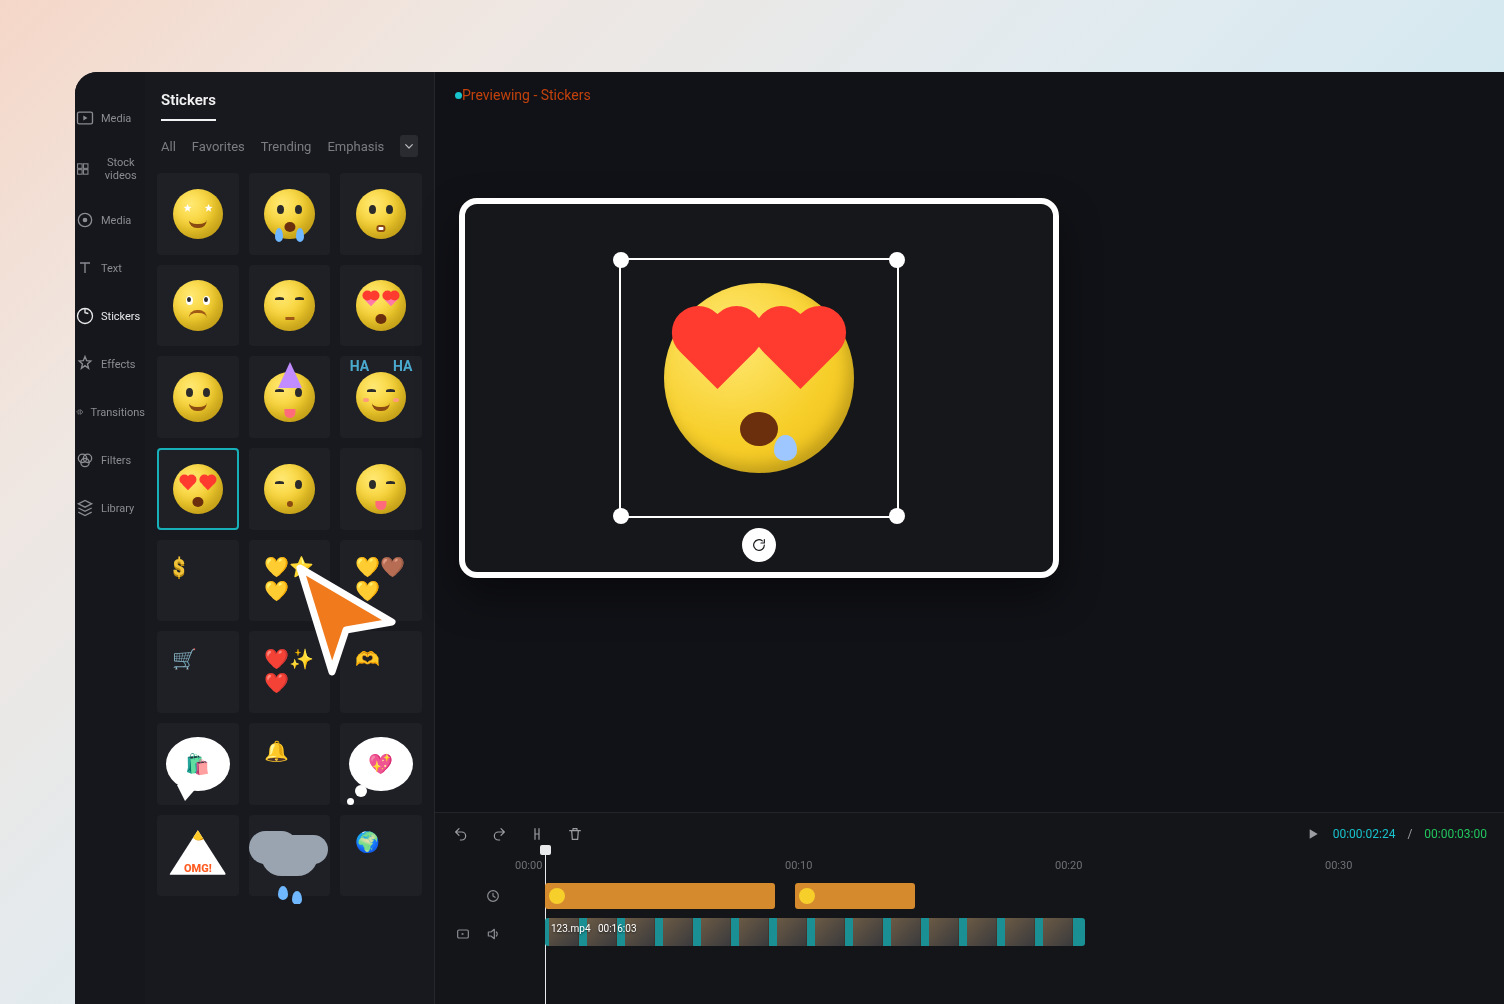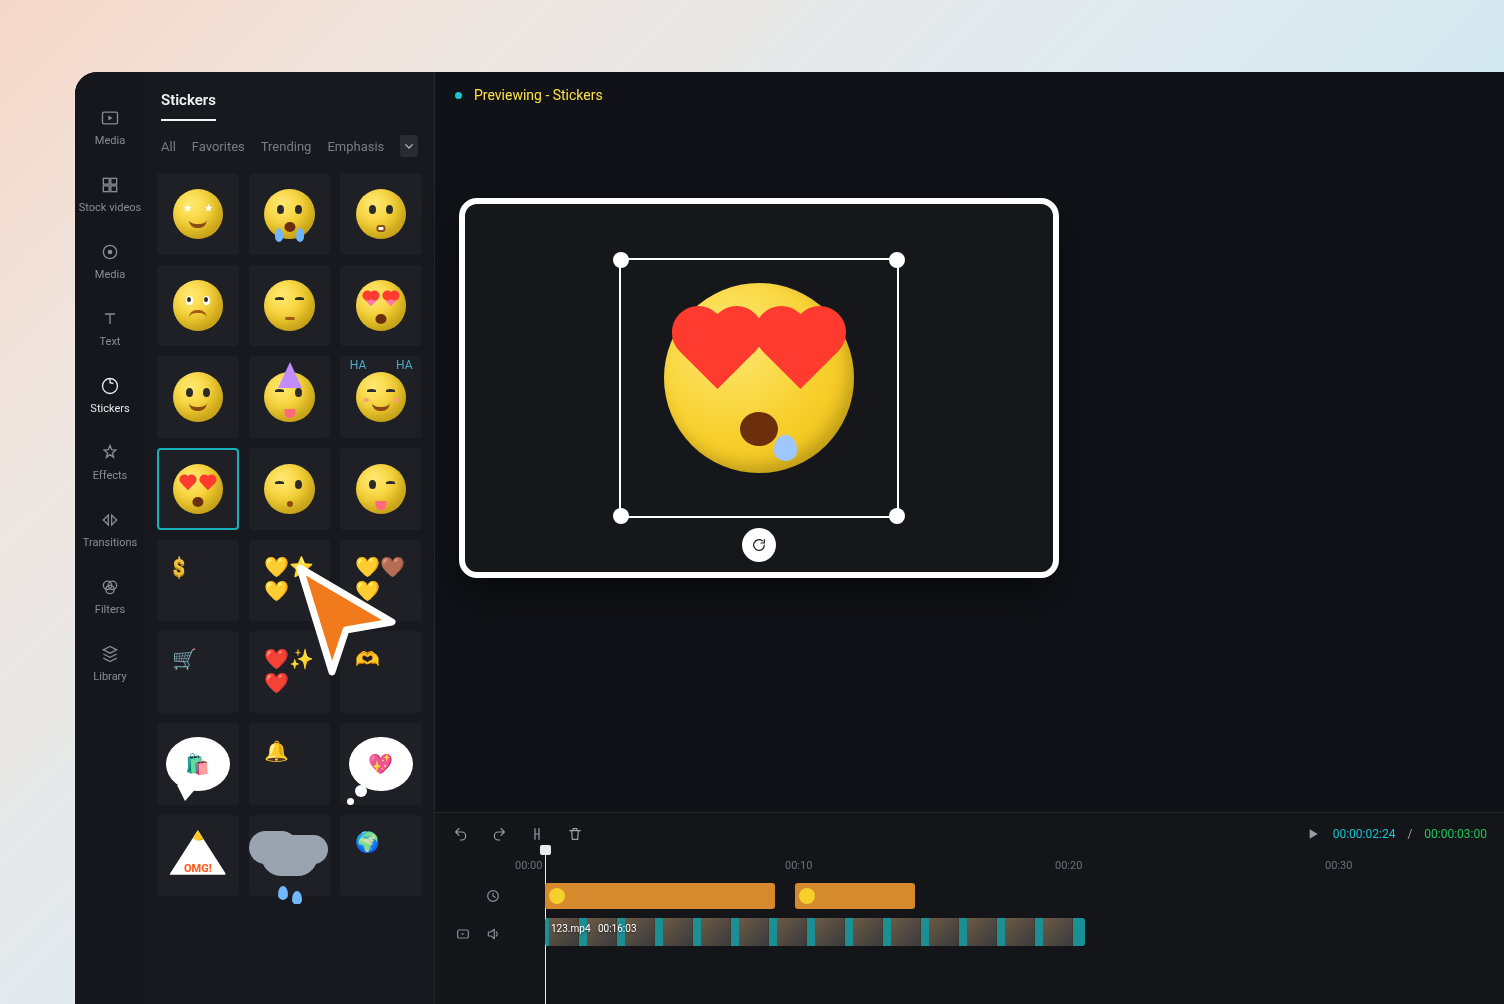--- a/index.html
+++ b/index.html
@@ -26,21 +26,21 @@
     background: #16171c;
     display: flex;
     flex-direction: column;
     align-items: center;
     padding-top: 24px;
     gap: 0;
   }
   .rail-item {
     width: 100%;
     display: flex;
-    flex-direction: column;
+    flex-direction: row;
     align-items: center;
     padding: 12px 0 16px;
     font-size: 11px;
     color: #8a8c92;
     cursor: pointer;
     gap: 6px;
   }
   .rail-item.active { color: #e7e8ea; }
   .rail-item svg, .rail-icon { width: 20px; height: 20px; stroke: currentColor; fill: none; stroke-width: 1.6; }
   
@@ -115,35 +115,35 @@
   .tear { position:absolute; width:16%; height:28%; background:#6fb8ff; border-radius:50% 50% 50% 50% / 60% 60% 40% 40%; bottom:-6%; }
   .tear.l{ left:22%; } .tear.r{ right:22%; }
   .star-eye { position:absolute; top:28%; width:22%; height:22%; color:#fff; }
   .star-eye.l{ left:18%; } .star-eye.r{ right:18%; }
   .cheek-blush{position:absolute;width:12%;height:8%;background:#ff9d7a;border-radius:50%;top:52%;}
   .cheek-blush.l{left:14%;} .cheek-blush.r{right:14%;}
   .tongue{position:absolute;left:50%;bottom:8%;transform:translateX(-50%);width:22%;height:18%;background:#ff6b7a;border-radius:0 0 50px 50px;}
   .closed-eye{position:absolute;top:34%;width:18%;height:8%;border-top:3px solid #2b2b2b;border-radius:50% 50% 0 0;}
   .closed-eye.l{left:22%;} .closed-eye.r{right:22%;}
   .party-hat{position:absolute;left:50%;top:-20%;transform:translateX(-50%);width:0;height:0;border-left:12px solid transparent;border-right:12px solid transparent;border-bottom:26px solid #c08cff;}
-  .ha-text{position:absolute;font-size:12px;font-weight:400;color:#4aa9cc;}
+  .ha-text{position:absolute;font-size:14px;font-weight:700;color:#4aa9cc;}
   .sticker.text{font-size:22px;font-weight:800;}
   .dollar{color:#f0c23a;text-shadow:0 2px 0 #b78a12;}
   .bubble{width:78%;height:66%;background:#fff;border-radius:50%;position:relative;display:flex;align-items:center;justify-content:center;font-size:20px;}
   .bubble::after{content:"";position:absolute;left:18%;bottom:-10px;width:0;height:0;border-left:8px solid transparent;border-right:14px solid transparent;border-top:16px solid #fff;}
   .thought::after{display:none;}
   .thought .dot{position:absolute;background:#fff;border-radius:50%;}
   .thought .d1{width:12px;height:12px;left:6px;bottom:-6px;} .thought .d2{width:7px;height:7px;left:-2px;bottom:-14px;}
   .omg{width:70%;height:62%;background:#fff;clip-path:polygon(50% 0,100% 88%,0 88%);border-radius:10px;display:flex;align-items:flex-end;justify-content:center;padding-bottom:6px;}
   .omg span{font-size:11px;font-weight:800;color:#ff5a1f;}
   .cloud{position:relative;width:70%;height:50%;background:#9aa4b1;border-radius:40px;box-shadow:-16px -8px 0 -4px #9aa4b1,16px -6px 0 -6px #9aa4b1;}
   .cursor-arrow{position:absolute;z-index:5;pointer-events:none;}
   
   .main { flex:1; display:flex; flex-direction:column; min-width:0;}
-  .main-header{height:46px;display:flex;align-items:center;padding:0 20px;gap:12px;color:#fde047;font-size:14px;}
+  .main-header{height:46px;display:flex;align-items:center;padding:0 20px;gap:0;color:#c2410c;font-size:14px;}
   .dot{width:7px;height:7px;border-radius:50%;background:#17c3cc;}
   .preview-area{flex:1;position:relative;background:#111217;display:flex;align-items:center;justify-content:center;padding:30px 10px 10px 60px;}
   .canvas{width:870px;height:520px;background:linear-gradient(180deg,#7dbad0 0%,#6fb2c9 100%);position:relative;border-radius:2px;overflow:hidden;}
   .woman{position:absolute;right:-10px;bottom:-40px;width:420px;height:520px;}
   .woman .hair{position:absolute;top:60px;right:40px;width:160px;height:150px;background:#bfb9b3;border-radius:50% 45% 55% 50%;transform:rotate(8deg);}
   .woman .face-sil{position:absolute;top:95px;right:110px;width:90px;height:110px;background:#e6b89a;border-radius:50% 48% 55% 50%;}
   .woman .blouse{position:absolute;top:210px;right:20px;width:300px;height:260px;background:#9ac51d;border-radius:60px 40px 30px 80px / 80px 60px 40px 100px;transform:rotate(-6deg);}
   .woman .pants{position:absolute;bottom:-20px;right:30px;width:320px;height:200px;background:#e9eaec;border-radius:60px 40px 0 0;}
   .woman .arm{position:absolute;top:120px;right:50px;width:120px;height:40px;background:#9ac51d;border-radius:40px;transform:rotate(-55deg);}
   .woman .camera{position:absolute;top:90px;right:150px;width:50px;height:32px;background:#1c1c1c;border-radius:4px;}

